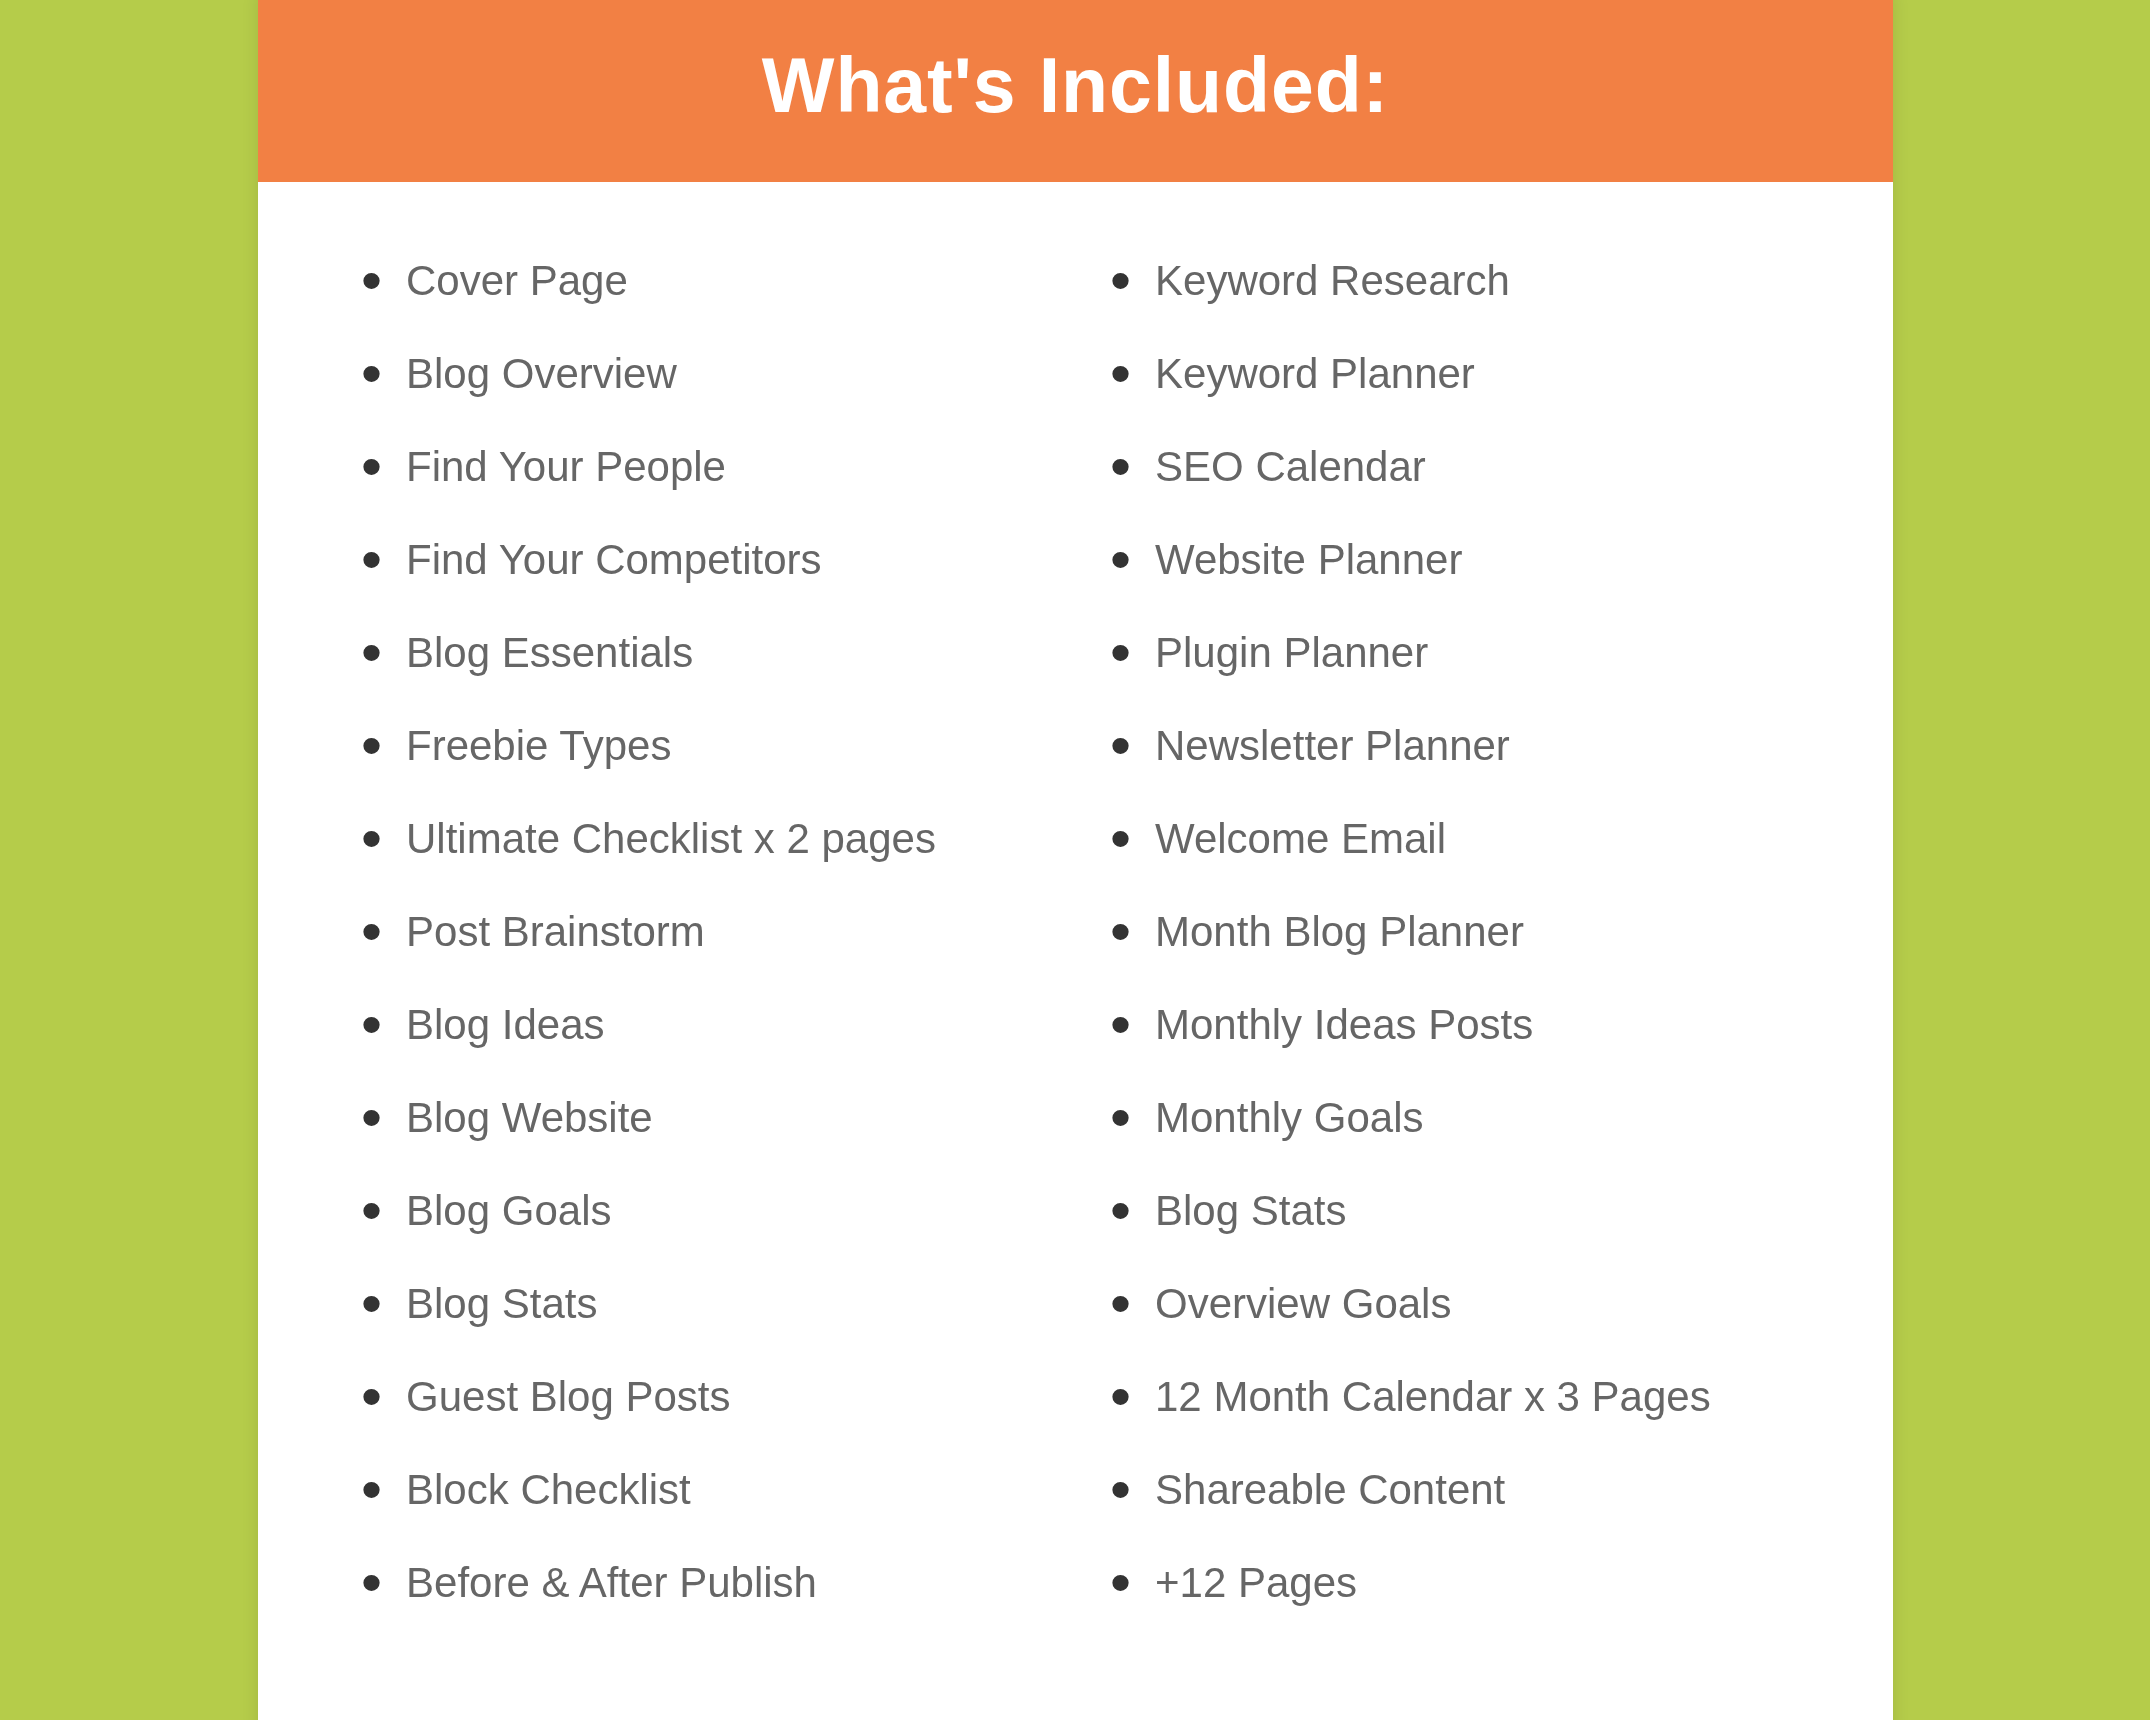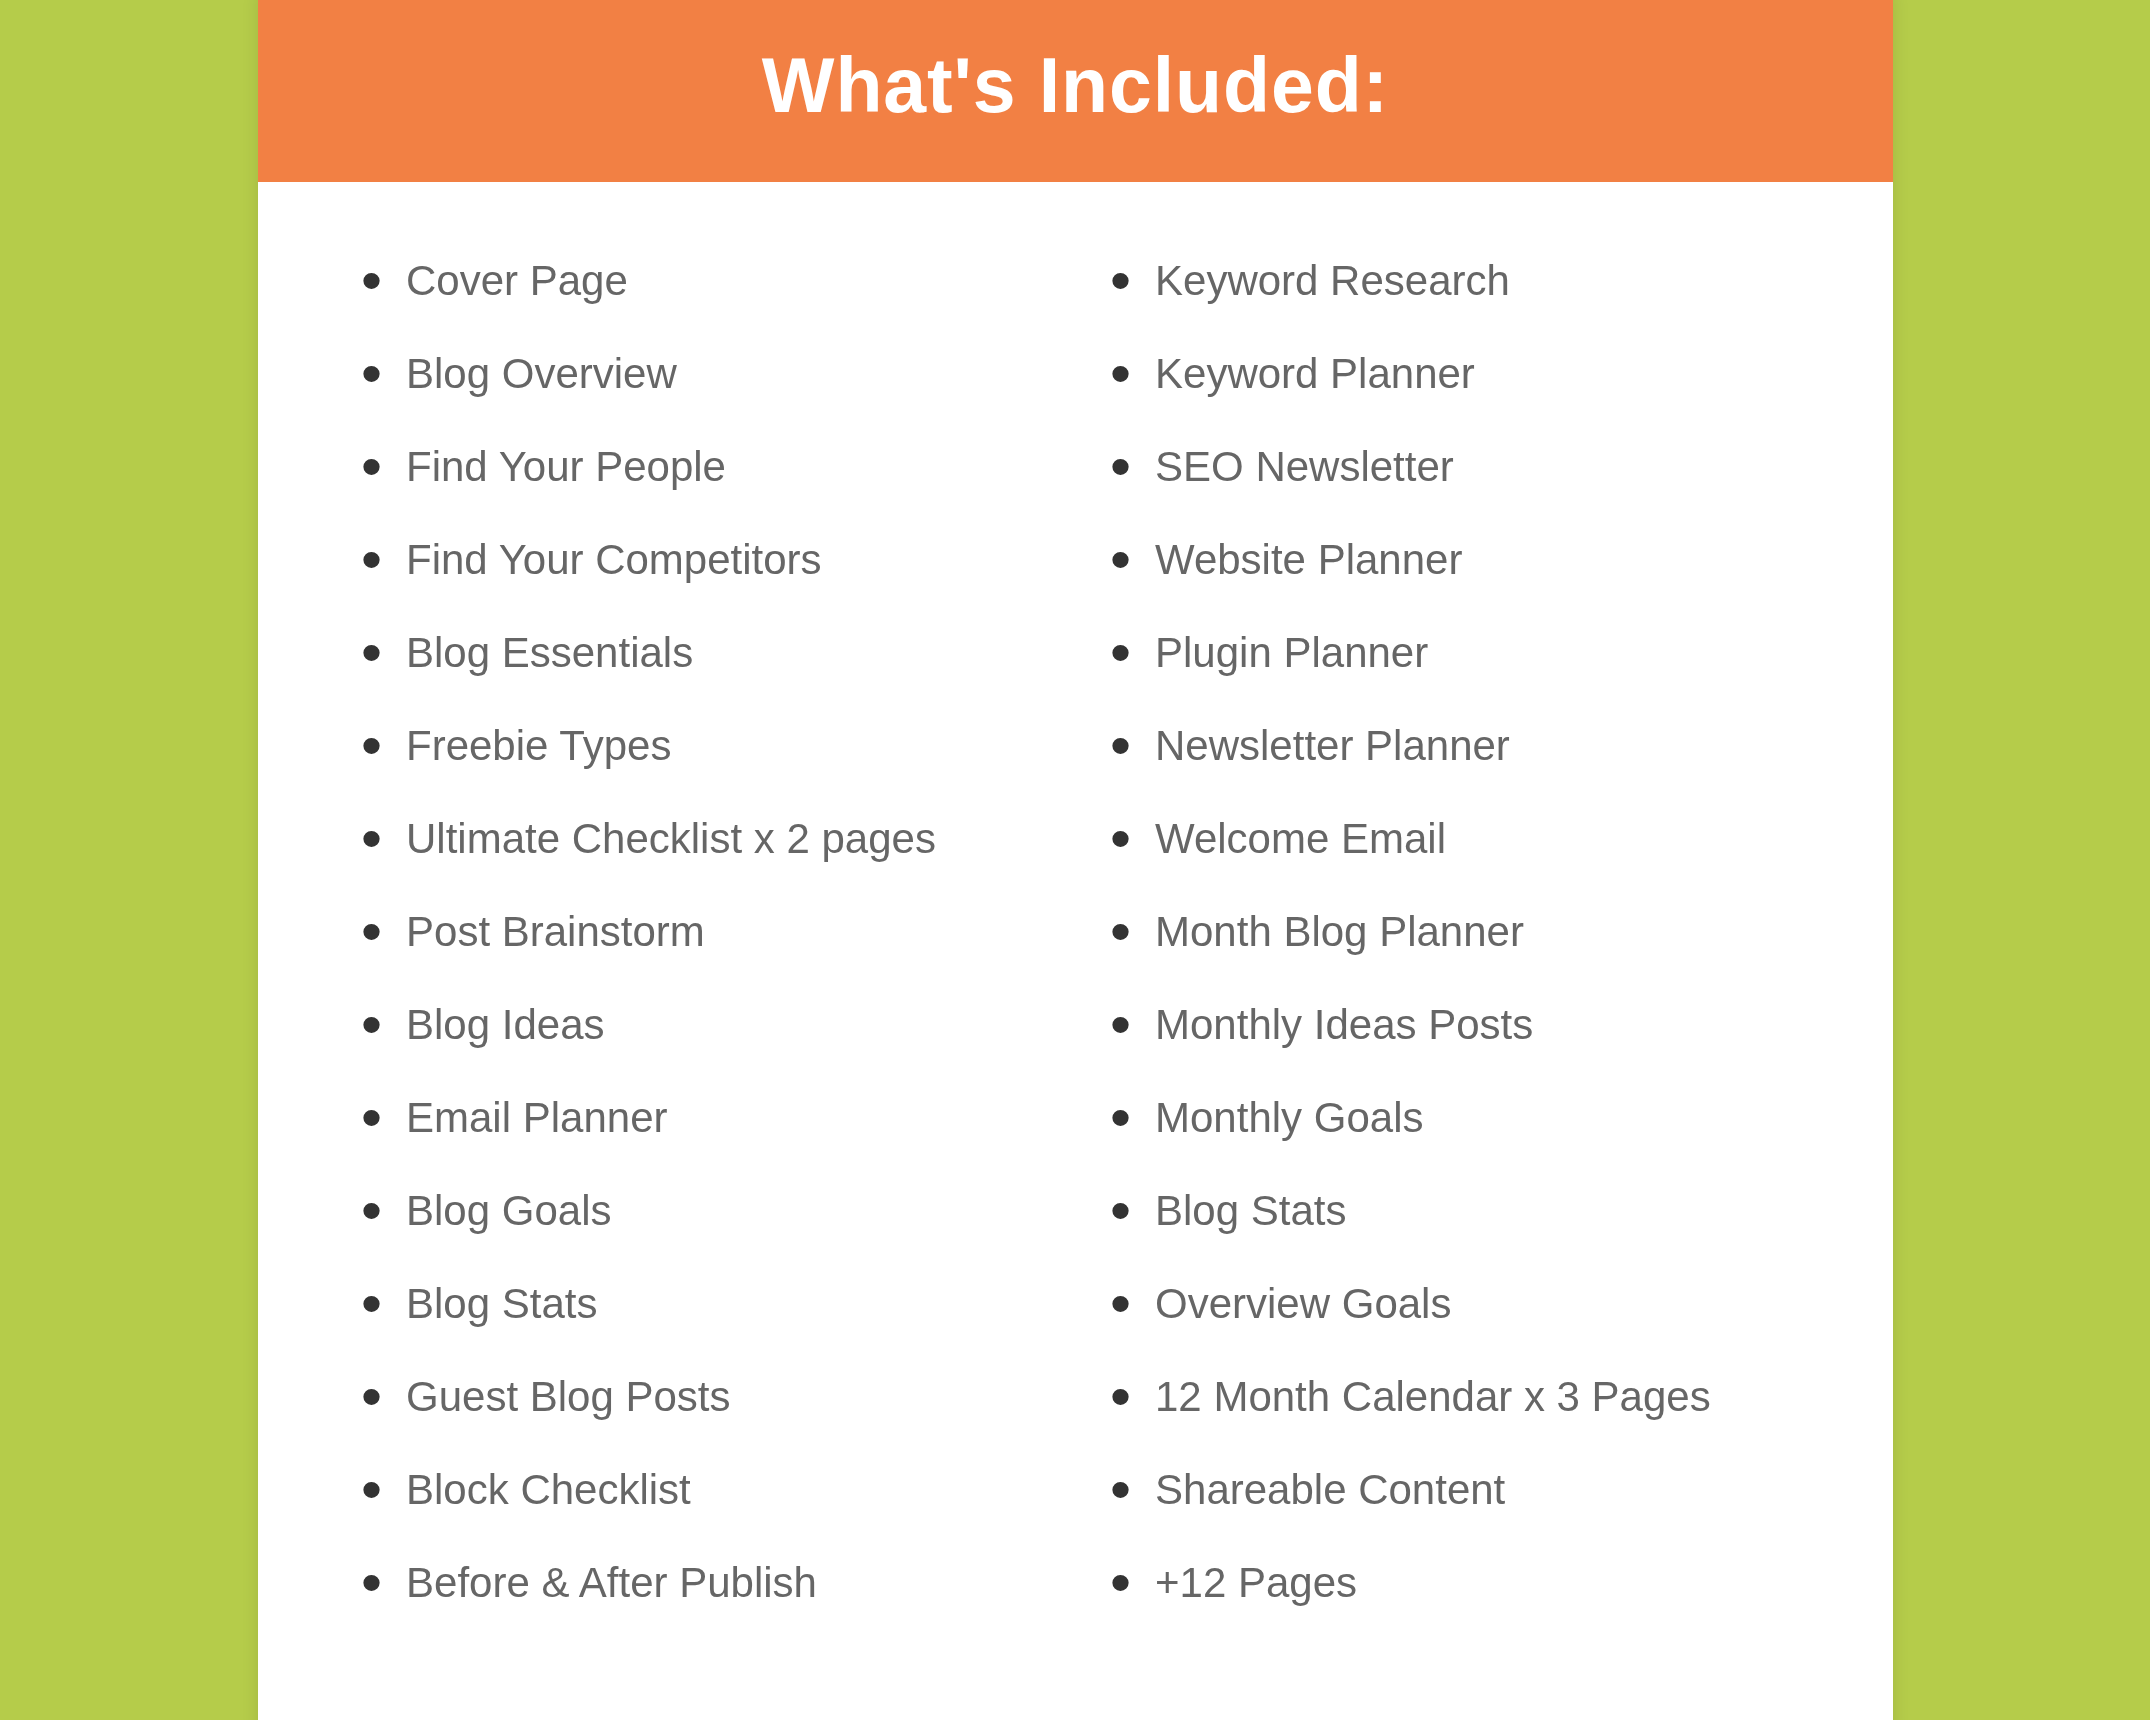--- a/index.html
+++ b/index.html
@@ -86,33 +86,33 @@
       <ul id="left-list">
           <li>Cover Page</li>
           <li>Blog Overview</li>
           <li>Find Your People</li>
           <li>Find Your Competitors</li>
           <li>Blog Essentials</li>
           <li>Freebie Types</li>
           <li>Ultimate Checklist x 2 pages</li>
           <li>Post Brainstorm</li>
           <li>Blog Ideas</li>
-          <li>Email Planner</li>
+          <li>Blog Website</li>
           <li>Blog Goals</li>
           <li>Blog Stats</li>
           <li>Guest Blog Posts</li>
           <li>Block Checklist</li>
           <li>Before &amp; After Publish</li>
         </ul>
     </div>
     <div class="column">
       <ul id="right-list">
           <li>Keyword Research</li>
           <li>Keyword Planner</li>
-          <li>SEO Newsletter</li>
+          <li>SEO Calendar</li>
           <li>Website Planner</li>
           <li>Plugin Planner</li>
           <li>Newsletter Planner</li>
           <li>Welcome Email</li>
           <li>Month Blog Planner</li>
           <li>Monthly Ideas Posts</li>
           <li>Monthly Goals</li>
           <li>Blog Stats</li>
           <li>Overview Goals</li>
           <li>12 Month Calendar x 3 Pages</li>

